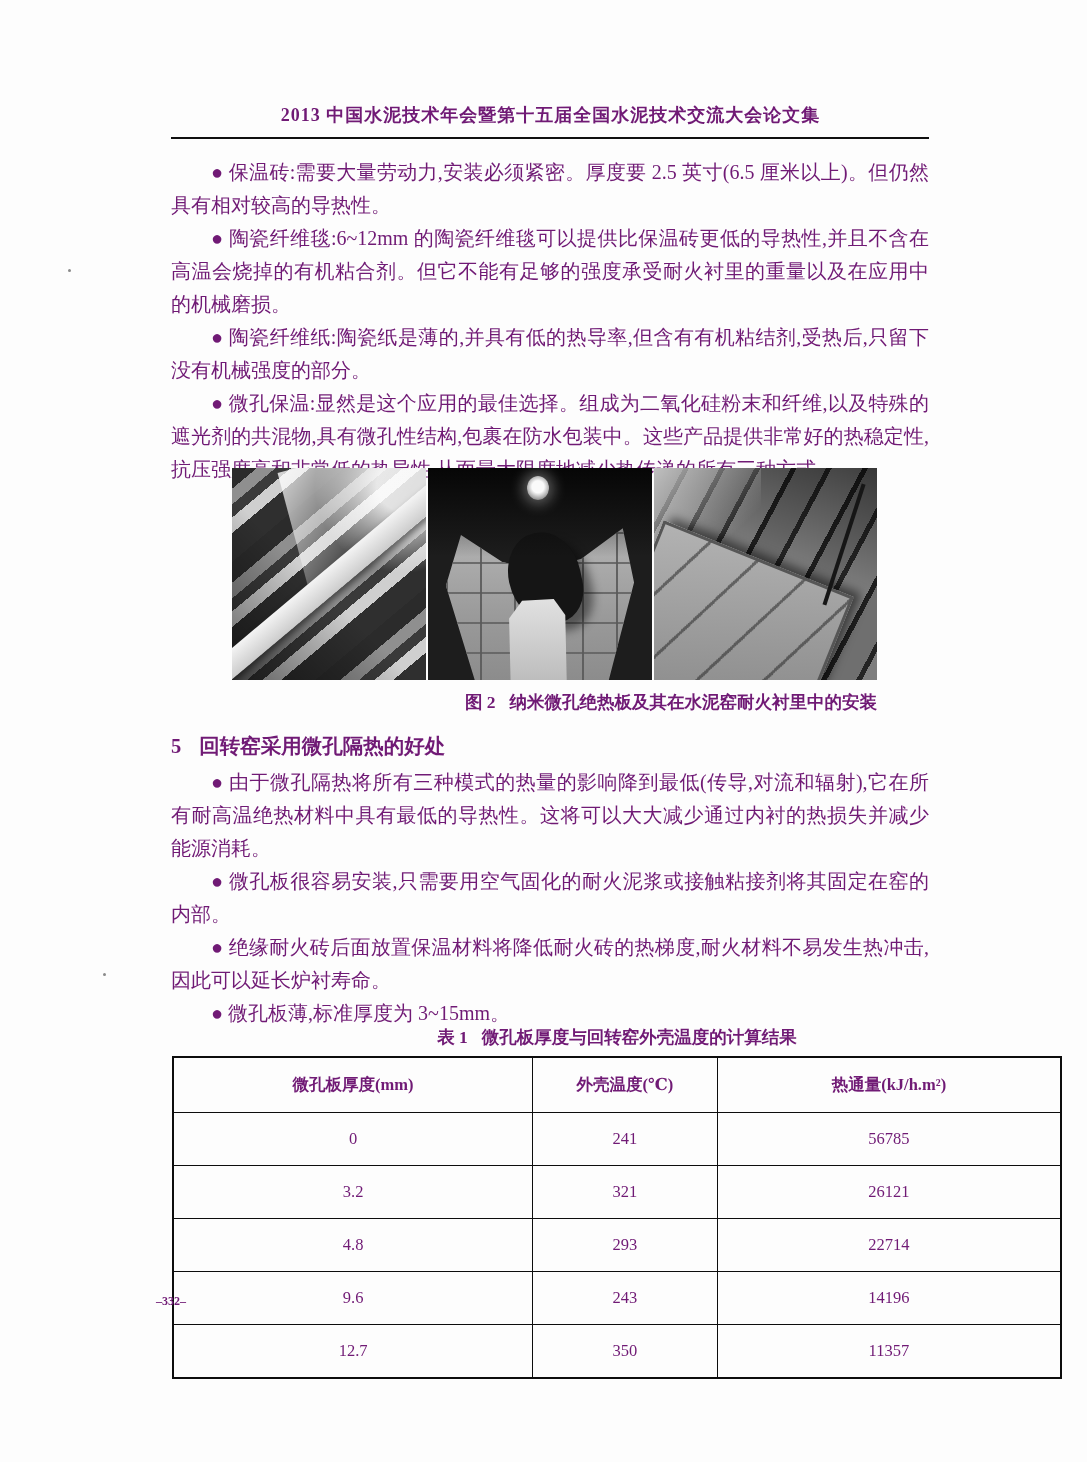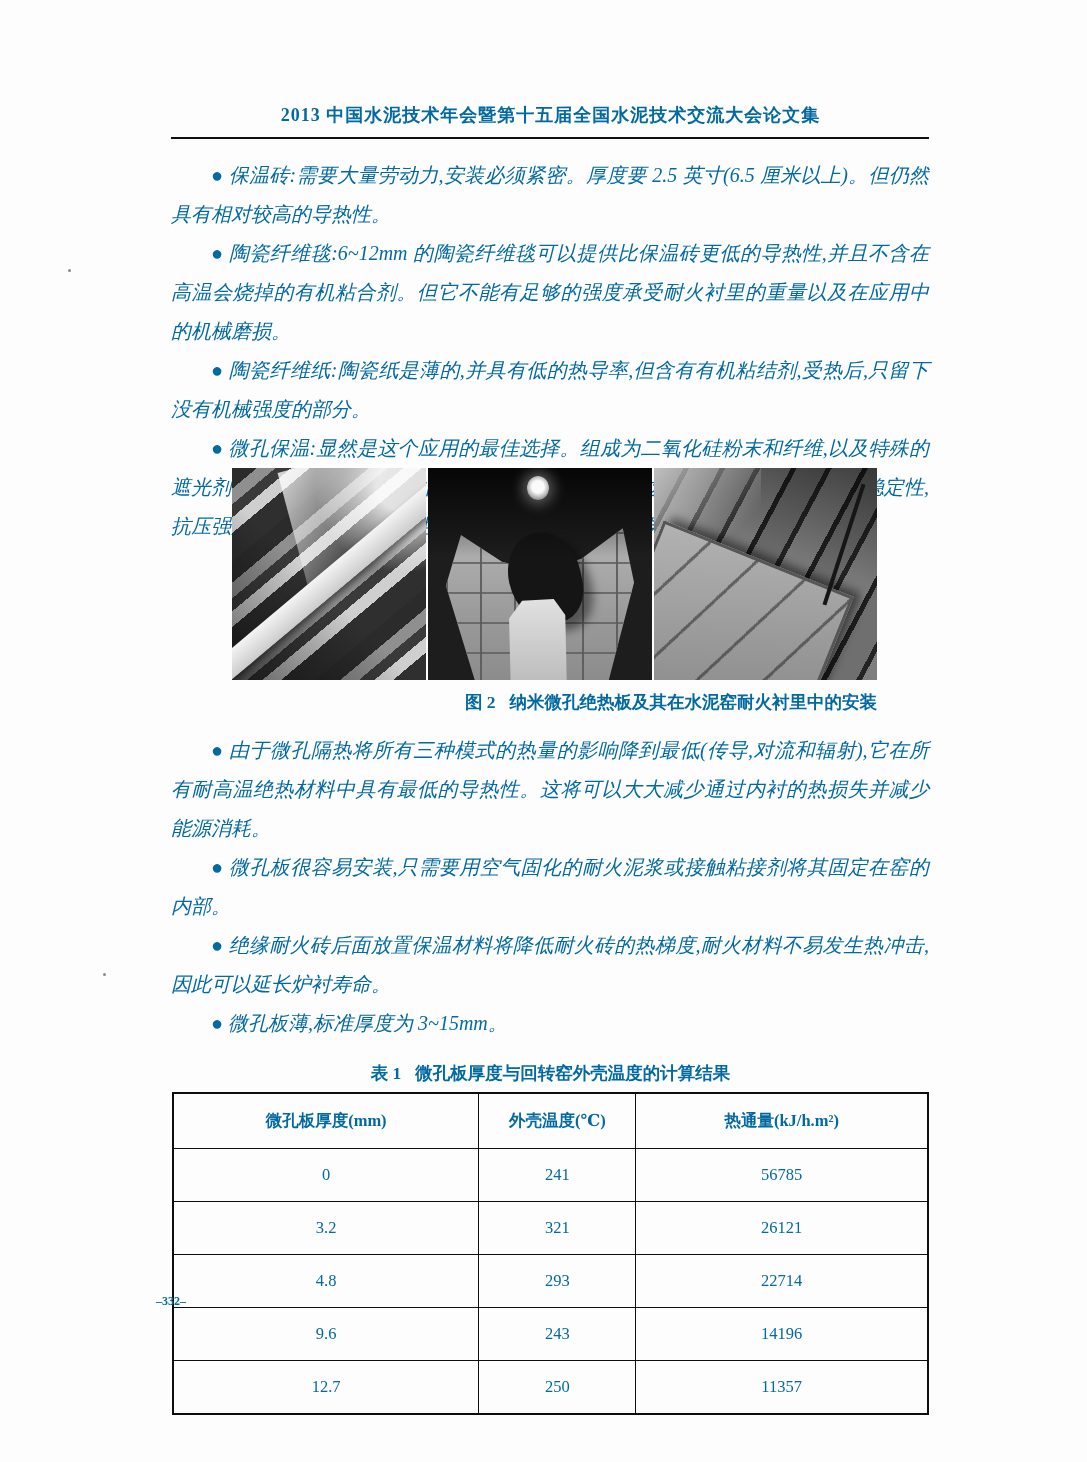--- a/index.html
+++ b/index.html
@@ -1,39 +1,39 @@
 <!DOCTYPE html>
 <html lang="zh"><head>
 <meta charset="utf-8">
 <style>
   * { box-sizing: border-box; }
   html,body { margin:0; padding:0; background:#ffffff; }
   .page {
     position:relative; width:1087px; height:1462px;
     background:#fdfdfd; overflow:hidden;
     font-family:"Liberation Serif","DejaVu Serif",serif;
-    color:#0369a1;
+    color:#701a75;
   }
 
   
   .header-title {
     position:absolute; top:103px; left:172px; width:757px;
     text-align:center; font-size:18px; font-weight:600; letter-spacing:1px;
   }
   .header-rule {
     position:absolute; top:137px; left:171px; width:758px; height:2px;
     background:#101010;
   }
 
   
   .content { position:absolute; top:156px; left:171px; width:758px; }
   .para {
-    margin:0; font-size:20px; line-height:39px;
+    margin:0; font-size:20px; line-height:33px;
     text-align:justify; text-justify:inter-character;
-    text-indent:2em; font-weight:500;font-style:italic;
+    text-indent:2em; font-weight:500;
   }
 
   
   .figure { position:absolute; top:468px; left:232px; width:645px; }
   .photos { display:flex; height:212px; }
   .photo { position:relative; height:212px; overflow:hidden; }
   .photo1 { width:194px; margin-right:2px;
     background:
       radial-gradient(circle at 88% 8%, rgba(255,255,255,.85) 0 10%, rgba(255,255,255,0) 34%),
       linear-gradient(45deg, rgba(0,0,0,.55), rgba(0,0,0,0) 45%),
@@ -106,21 +106,21 @@
     margin-top:10px; text-align:right; font-size:17.5px; font-weight:700;
   }
   .cap-label { margin-right:14px; }
 
   
   .section { position:absolute; top:731px; left:171px; width:758px; }
   .section-heading { font-size:20.5px; font-weight:700; margin:0 0 5px 0; line-height:30px; }
   .sec-num { margin-right:18px; }
 
   
-  .table-block { position:absolute; top:1061px; left:172px; width:757px; }
+  .table-block { position:absolute; top:1025px; left:172px; width:890px; }
   .table-title { text-align:center; font-size:17.5px; font-weight:700; margin-bottom:7px; }
   table.data {
     width:100%; border-collapse:collapse; table-layout:fixed;
     font-size:16.5px;
   }
   table.data th, table.data td {
     border:1.6px solid #0d0d0d; text-align:center; vertical-align:middle;
     padding:16px; font-weight:500;
   }
   table.data { border:2.4px solid #0d0d0d; }
@@ -169,20 +169,23 @@
         <div class="p3-slab"></div>
         <div class="p3-crack"></div>
       </div>
     </div>
     <div class="caption">
       <span class="cap-label">图 2</span><span>纳米微孔绝热板及其在水泥窑耐火衬里中的安装</span>
     </div>
   </div>
 
   <div class="section">
+    <div class="section-heading">
+      <span class="sec-num">5</span><span>回转窑采用微孔隔热的好处</span>
+    </div>
     <p class="para">● 由于微孔隔热将所有三种模式的热量的影响降到最低(传导,对流和辐射),它在所有耐高温绝热材料中具有最低的导热性。这将可以大大减少通过内衬的热损失并减少能源消耗。</p>
     <p class="para">● 微孔板很容易安装,只需要用空气固化的耐火泥浆或接触粘接剂将其固定在窑的内部。</p>
     <p class="para">● 绝缘耐火砖后面放置保温材料将降低耐火砖的热梯度,耐火材料不易发生热冲击,因此可以延长炉衬寿命。</p>
     <p class="para">● 微孔板薄,标准厚度为 3~15mm。</p>
   </div>
 
   <div class="table-block">
     <div class="table-title">
       <span class="cap-label">表 1</span><span>微孔板厚度与回转窑外壳温度的计算结果</span>
     </div>
@@ -215,21 +218,21 @@
           <td>293</td>
           <td>22714</td>
         </tr>
         <tr>
           <td>9.6</td>
           <td>243</td>
           <td>14196</td>
         </tr>
         <tr>
           <td>12.7</td>
-          <td>250</td>
+          <td>350</td>
           <td>11357</td>
         </tr>
       </tbody>
     </table>
   </div>
 
   <div class="page-number">–332–</div>
 
   <div class="speck speck1"></div>
   <div class="speck speck2"></div>

